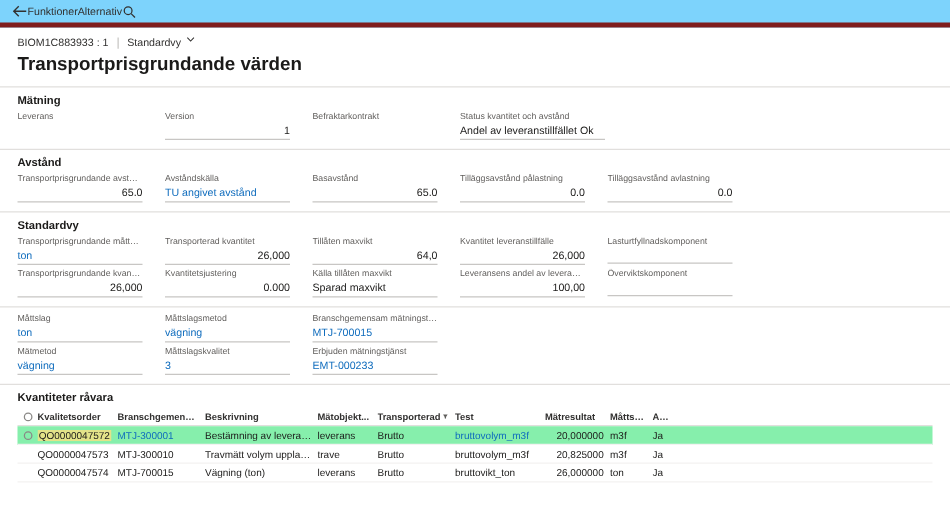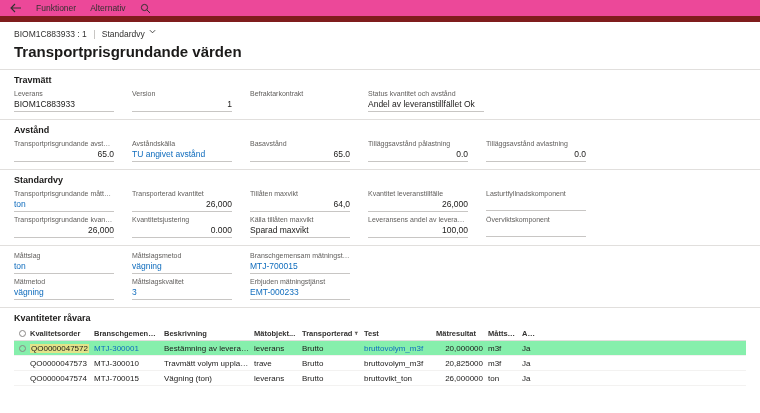--- a/index.html
+++ b/index.html
@@ -1,19 +1,19 @@
 <!DOCTYPE html>
 <html><head>
 <meta charset="utf-8">
 <style>
   *{box-sizing:border-box;margin:0;padding:0}
   html,body{width:760px;height:413px}
   body{font-family:"Liberation Sans",sans-serif;background:#fff;color:#1b1a19;overflow:hidden;position:relative}
 
-  .topbar{height:22px;background:#ec4899;border-bottom:6px solid #7f1d1d;display:flex;align-items:center;padding:0 10px;gap:14px}
+  .topbar{height:22px;background:#7dd3fc;border-bottom:4px solid #7f1d1d;display:flex;align-items:center;padding:0 10px;}
   .icon-btn{background:none;border:none;padding:0;display:flex;align-items:center;cursor:pointer}
   .menu-item{font-size:8.5px;color:#323130;cursor:pointer}
 
   .page-head{padding:7px 14px 0}
   .breadcrumb{display:flex;align-items:center;gap:7px;font-size:8.5px;color:#323130}
   .crumb-divider{width:1px;height:9px;background:#c8c6c4}
   .view-select{display:flex;gap:4px;cursor:pointer}
   .page-title{font-size:15px;font-weight:700;margin:4px 0 9px;color:#1b1a19}
 
   .section{border-top:1px solid #e1dfdd;padding:5px 14px 4px}
@@ -63,25 +63,24 @@
       <span>Standardvy</span>
       <svg width="7" height="5" viewBox="0 0 8 5">
           <path d="M1 1l3 3 3-3" stroke="#323130" fill="none" stroke-width="1"></path>
         </svg>
     </span>
   </div>
   <div class="page-title">Transportprisgrundande värden</div>
 </div>
 
 <div class="section">
-  <div class="section-title">Travmätt</div>
+  <div class="section-title">Mätning</div>
   <div class="field-row allmant">
     <div class="field">
       <div class="field-label">Leverans</div>
-      <div class="field-value">BIOM1C883933</div>
     </div>
     <div class="field">
       <div class="field-label">Version</div>
       <div class="field-value num">1</div>
     </div>
     <div class="field">
       <div class="field-label">Befraktarkontrakt</div>
     </div>
     <div class="field">
       <div class="field-label">Status kvantitet och avstånd</div>

